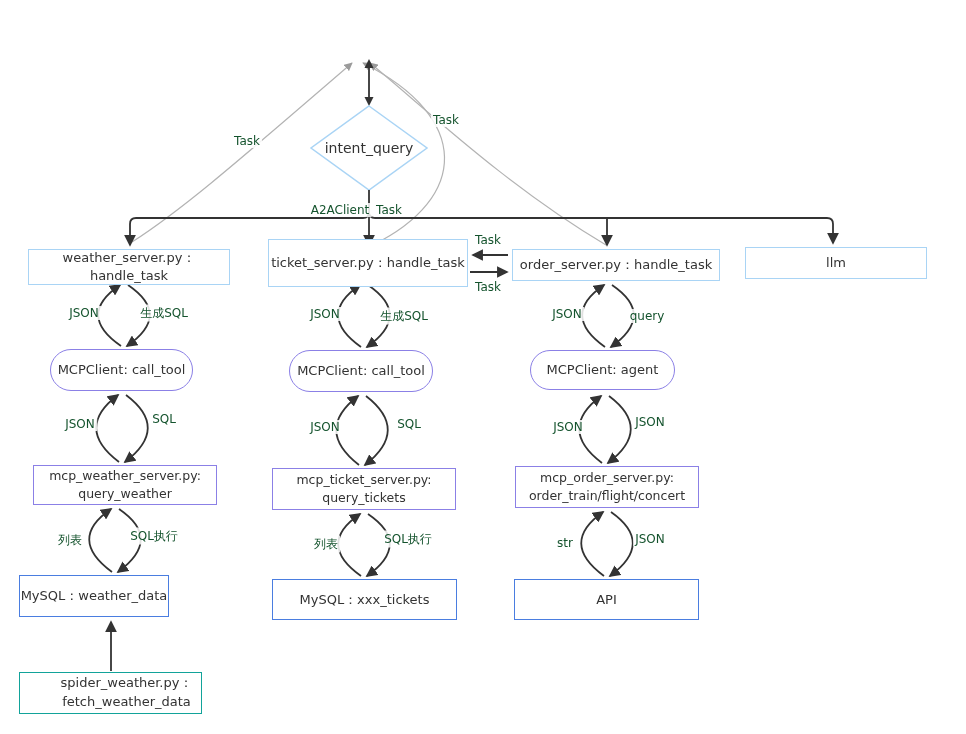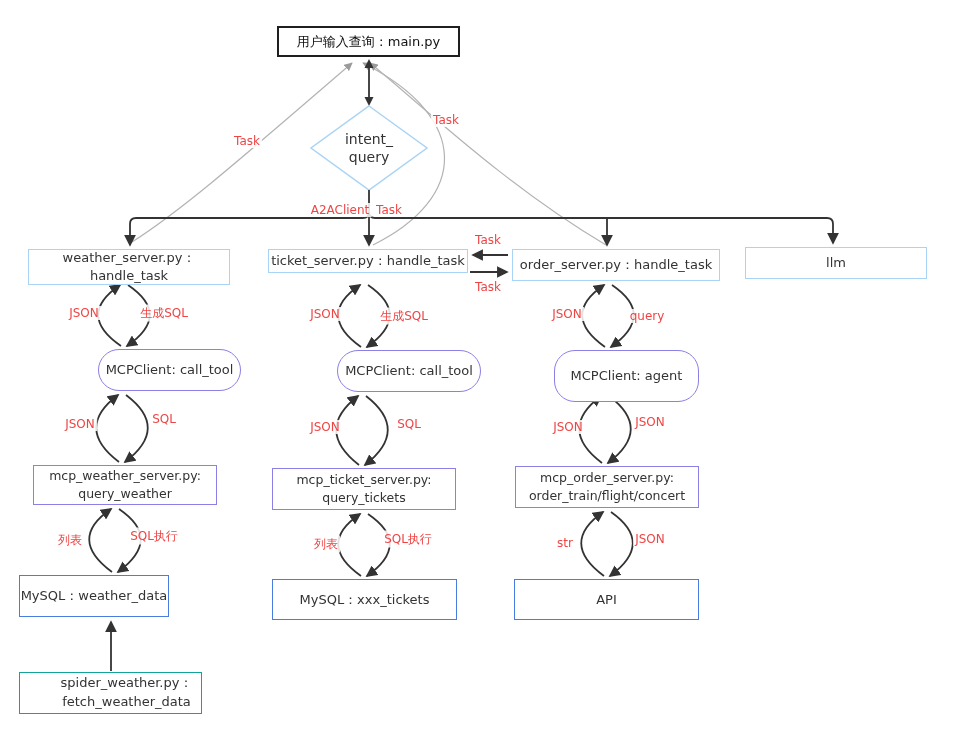--- a/index.html
+++ b/index.html
@@ -13,30 +13,30 @@
     position:absolute; z-index:2; background:#fff;
     display:flex; align-items:center; justify-content:center;
     text-align:center; font-size:13px; color:#333; line-height:1.35;
     box-sizing:border-box;
   }
   .node.blackbox   { border:2px solid #1f1f1f; font-size:13px; color:#111; }
   .node.lightblue  { border:1.5px solid #a9d4f5; }
   .node.purple     { border:1.5px solid #8b80e6; }
   .node.blue       { border:1.5px solid #4a7de0; }
   .node.teal       { border:1.5px solid #12a39a;padding-left:32px; }
-  .node.stadium    { border-radius:21px;margin-left:48px; }
+  .node.stadium    { border-radius:21px; }
   .node.twolines   { flex-direction:column; font-size:12.5px; line-height:1.45; }
   .diamond-text {
-    position:absolute; z-index:2; display:flex; flex-direction:column;
+    position:absolute; z-index:2; display:flex; flex-direction:row;
     align-items:center; justify-content:center; text-align:center;
     font-size:14px; line-height:1.3; color:#333;
   }
   .elabel {
     position:absolute; z-index:3; transform:translate(-50%,-50%);
-    font-size:12px; color:#ef4444; white-space:nowrap;
+    font-size:12px; color:#14532d; white-space:nowrap;
     background:rgba(255,255,255,0.85); padding:0 2px;
   }
 </style>
 </head>
 <body>
 
 <div id="canvas">
 
   <svg class="edges" width="966" height="734" viewBox="0 0 966 734">
     <defs>
@@ -82,49 +82,46 @@
     <path d="M368,514 Q412,544 367,576" fill="none" stroke="#333333" stroke-width="1.8" marker-end="url(#ab)"></path>
 
     <path d="M605,347 Q560,315 604,285" fill="none" stroke="#333333" stroke-width="1.8" marker-end="url(#ab)"></path>
     <path d="M612,285 Q656,315 611,347" fill="none" stroke="#333333" stroke-width="1.8" marker-end="url(#ab)"></path>
     <path d="M602,463 Q557,429 601,396" fill="none" stroke="#333333" stroke-width="1.8" marker-end="url(#ab)"></path>
     <path d="M609,396 Q653,429 608,463" fill="none" stroke="#333333" stroke-width="1.8" marker-end="url(#ab)"></path>
     <path d="M604,576 Q559,543 603,512" fill="none" stroke="#333333" stroke-width="1.8" marker-end="url(#ab)"></path>
     <path d="M611,512 Q655,543 610,576" fill="none" stroke="#333333" stroke-width="1.8" marker-end="url(#ab)"></path>
   </svg>
 
-  <div class="node blackbox" style="left:277px;top:26px;width:183px;height:31px">
-    <span>用户输入查询：main.py</span>
-  </div>
 
   <div class="diamond-text" style="left:311px;top:106px;width:116px;height:84px">
     <span>intent_</span>
     <span>query</span>
   </div>
 
   <div class="node lightblue" style="left:28px;top:249px;width:202px;height:36px">
     <span>weather_server.py：handle_task</span>
   </div>
-  <div class="node lightblue" style="left:268px;top:249px;width:200px;height:24px">
+  <div class="node lightblue" style="left:268px;top:239px;width:200px;height:48px">
     <span>ticket_server.py：handle_task</span>
   </div>
   <div class="node lightblue" style="left:512px;top:249px;width:208px;height:32px">
     <span>order_server.py：handle_task</span>
   </div>
   <div class="node lightblue" style="left:745px;top:247px;width:182px;height:32px">
     <span>llm</span>
   </div>
 
   <div class="node purple stadium" style="left:50px;top:349px;width:143px;height:42px">
     <span>MCPClient: call_tool</span>
   </div>
   <div class="node purple stadium" style="left:289px;top:350px;width:144px;height:42px">
     <span>MCPClient: call_tool</span>
   </div>
-  <div class="node purple stadium" style="left:506px;top:350px;width:145px;height:52px">
+  <div class="node purple stadium" style="left:530px;top:350px;width:145px;height:40px">
     <span>MCPClient: agent</span>
   </div>
 
   <div class="node purple twolines" style="left:33px;top:465px;width:184px;height:40px">
     <span>mcp_weather_server.py:</span>
     <span>query_weather</span>
   </div>
   <div class="node purple twolines" style="left:515px;top:466px;width:184px;height:42px">
     <span>mcp_order_server.py:</span>
     <span>order_train/flight/concert</span>

